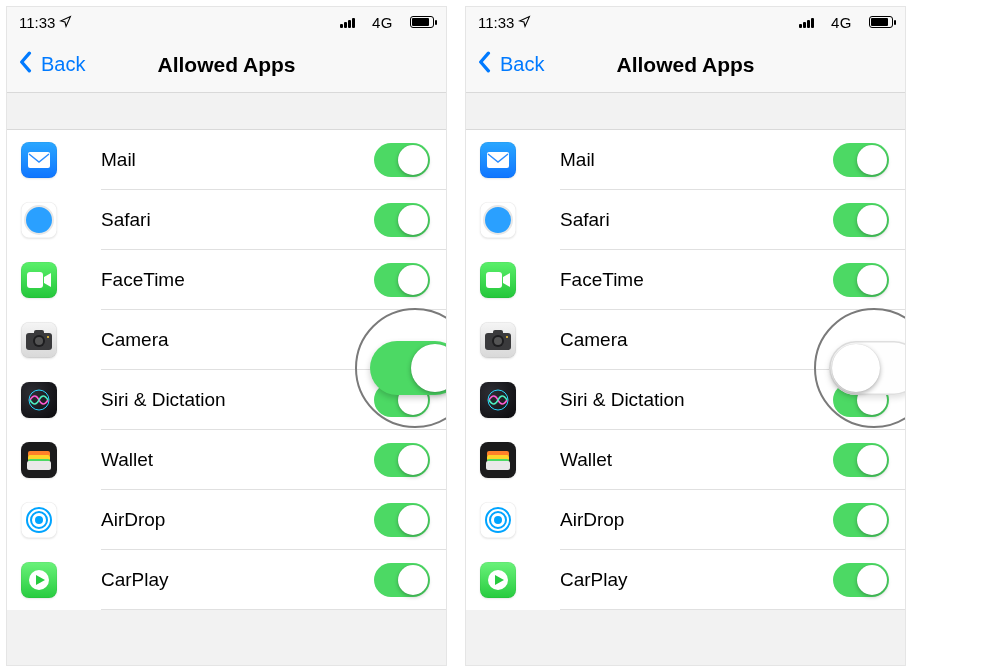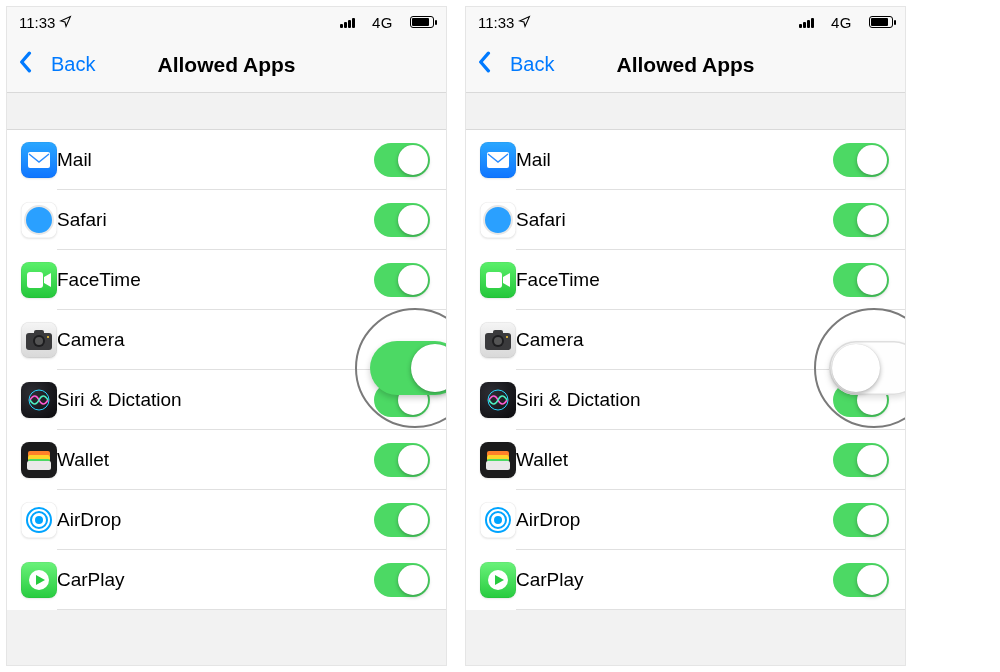--- a/index.html
+++ b/index.html
@@ -46,35 +46,36 @@
   
   .nav-bar {
     height: 56px;
     background: #f8f8f8;
     border-bottom: 1px solid #d9d9d9;
     display:flex;
     align-items:center;
     position:relative;
     padding: 0 10px;
   }
-  .back-btn { display:flex; align-items:center; color:#007aff; font-size:20px; gap:18px; cursor:pointer;}
+  .back-btn { display:flex; align-items:center; color:#007aff; font-size:20px; gap:8px; cursor:pointer;}
   .chevron-left svg{width:16px;height:22px;}
   .nav-title {
     position:absolute; left:0; right:0; text-align:center;
     font-size:21px; font-weight:600; color:#000;
     pointer-events:none;
   }
   
   .section-spacer { height:36px; }
   
   .list { background:#fff; border-top:1px solid #d9d9d9; }
   .row {
     display:flex; align-items:center;
     height:60px;
     padding-left:14px;
+    gap:44px;
   }
   .row-inner{
     flex:1; display:flex; align-items:center;
     height:100%;
     border-bottom:1px solid #e0e0e0;
     padding-right:16px;
     gap:14px;
   }
   .app-icon{
     width:36px;height:36px;border-radius:8px;flex:none;

